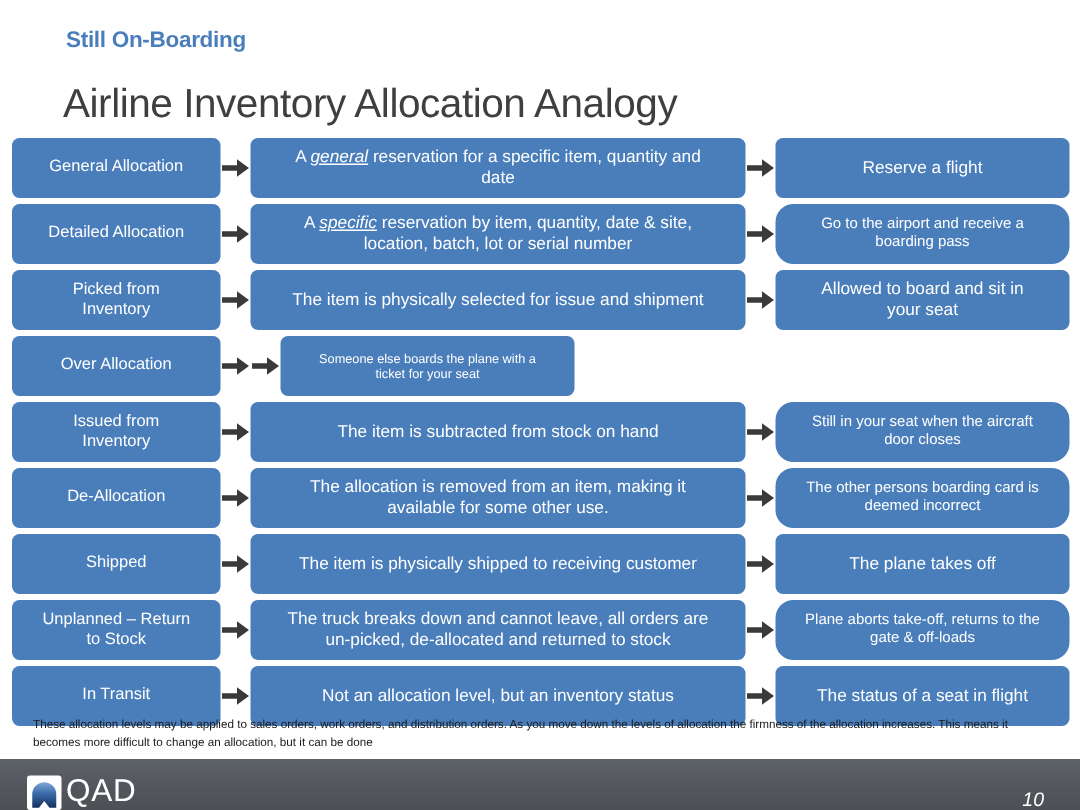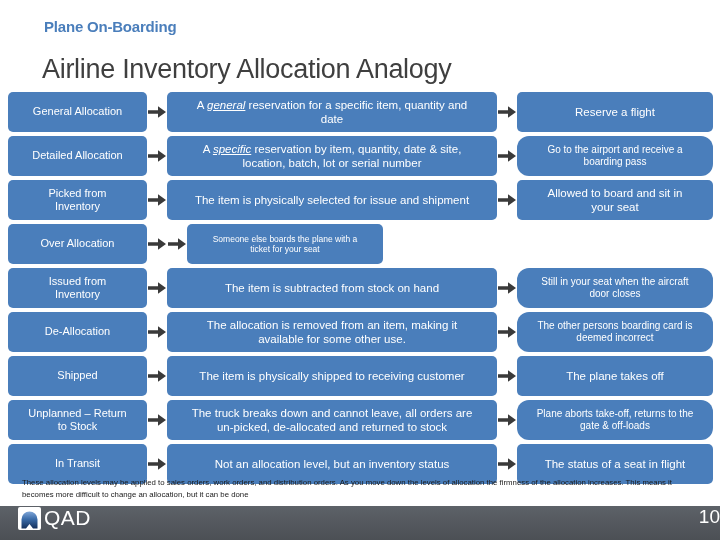--- a/index.html
+++ b/index.html
@@ -98,21 +98,21 @@
 
   
   .bottombar {
     position: absolute;
     left: 0;
     bottom: 0;
     width: 720px;
     height: 34px;
     background: linear-gradient(to bottom, #5d6268 0%, #55595f 45%, #4c5055 100%);
     display: flex;
-    align-items: flex-start;
+    align-items: flex-end;
   }
   .logo {
     display: flex;
     align-items: center;
     margin-left: 18px;
   }
   .logo-mark {
     width: 23px;
     height: 23px;
     background: #ffffff;
@@ -125,29 +125,30 @@
   .logo-mark svg { display: block; }
   .logo-text {
     color: #ffffff;
     font-size: 21px;
     letter-spacing: 0.5px;
     margin-left: 3px;
     font-weight: normal;
   }
   .pagenum {
     margin-left: auto;
-    margin-right: 0;
+    margin-right: 24px;
     color: #ffffff;
-    font-size: 19px;
+    font-size: 13px;
+    font-style: italic;
   }
 </style>
 </head>
 <body>
 
-<div class="kicker">Plane On-Boarding</div>
+<div class="kicker">Still On-Boarding</div>
 
 <div class="title">Airline Inventory Allocation Analogy</div>
 
 <div class="matrix" id="matrix">
     <div class="row">
       <div class="cell col-left">General Allocation</div>
       <div class="arrow">
         <svg width="20" height="16" viewBox="0 0 20 16">
           <path d="M1 6.2 H11 V2.2 L19 8 L11 13.8 V9.8 H1 Z" fill="#3a3a3a"></path>
         </svg>

